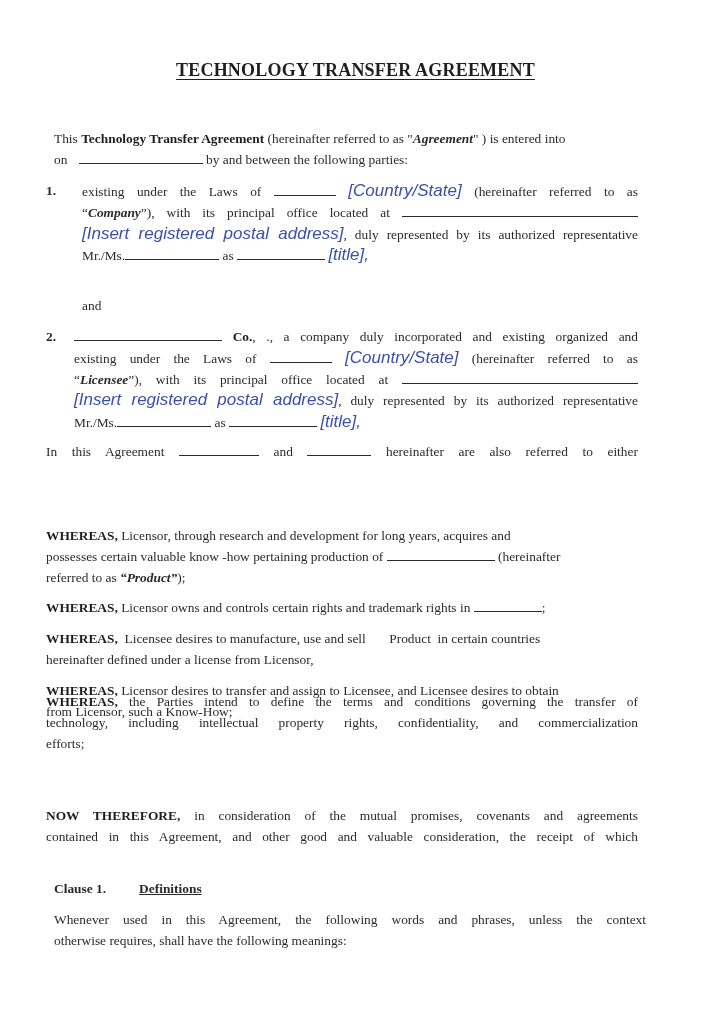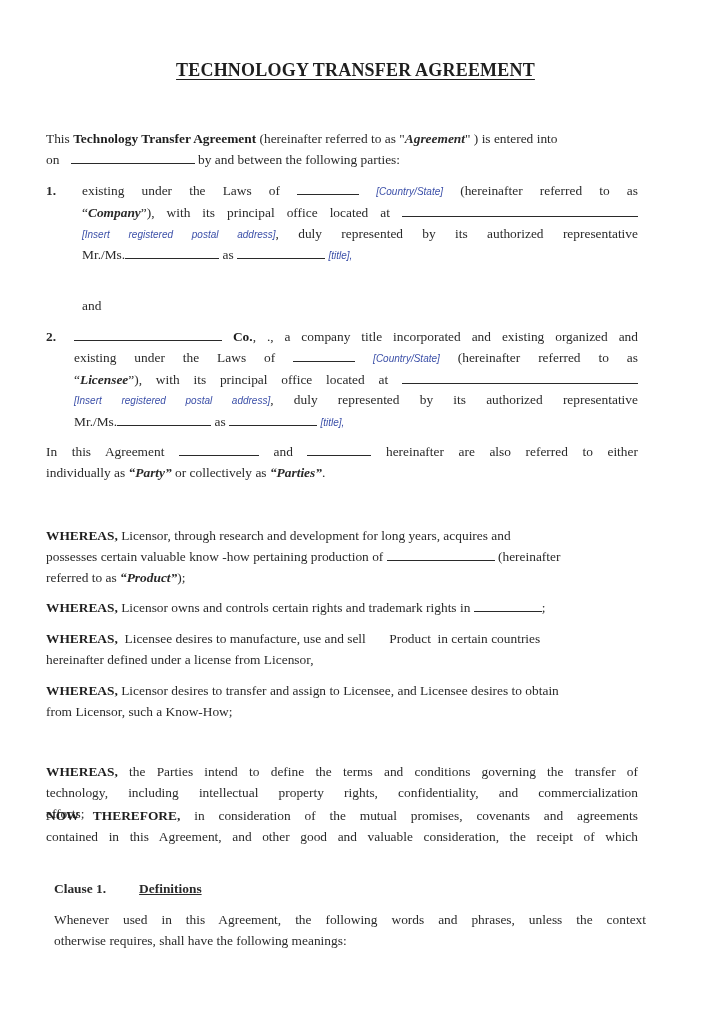--- a/index.html
+++ b/index.html
@@ -12,36 +12,36 @@
   .title {
     position: absolute; left: 0; width: 711px; top: 60px;
     text-align: center; font-weight: bold; font-size: 18px;
     text-decoration: underline; text-underline-offset: 3px; letter-spacing: 0.2px;
     color: #1e1e1e;
   }
   .block { position: absolute; left: 46px; width: 592px; line-height: 20.8px; }
   .line { display: block; white-space: nowrap; }
   .jline { display: block; text-align: justify; text-align-last: justify; }
   .blank { display: inline-block; border-bottom: 1px solid #2a2a2a; height: 12px; vertical-align: baseline; }
-  .ph { color: #3b4fa8; font-style: italic; font-family: "Liberation Sans", "DejaVu Sans", sans-serif; font-size: 10px; }
+  .ph { color: #3b4fa8; font-style: italic; font-family: "Liberation Sans", "DejaVu Sans", sans-serif; font-size: 17px; }
   .num { position: absolute; left: 46px; font-weight: bold; }
   .item { position: absolute; left: 82px; width: 556px; line-height: 20.8px; }
   b { font-weight: bold; color: #1e1e1e; }
   .bi { font-weight: bold; font-style: italic; }
   .clause-head { font-weight: bold; margin-left: 8px; }
   .clause-title { font-weight: bold; text-decoration: underline; margin-left: 33px; }
 </style>
 </head>
 <body>
 
 <div class="page">
 
   <div class="title">TECHNOLOGY TRANSFER AGREEMENT</div>
 
-  <div class="block" style="top:129px;">
+  <div class="block" style="top:129px;margin-left:8px;">
     <span class="line">
       <span>This </span><b>Technology Transfer Agreement</b><span> (hereinafter referred to as "</span><span class="bi">Agreement</span><span>" ) is entered into</span>
     </span>
     <span class="line">
       <span>on</span>
       <span class="blank" style="width:124px;margin-left:8px;"></span><span> by and between the following parties:</span>
     </span>
   </div>
 
   <div class="num" style="top:181px;line-height:20.8px;">1.</div>
@@ -64,21 +64,21 @@
       <span class="ph" style="color: rgb(59, 79, 168);">[title],</span>
     </span>
   </div>
 
   <div class="item" style="top:296px;">and</div>
 
   <div class="num" style="top:327px;line-height:20.8px;">2.</div>
   <div class="item" style="top:327px;left:74px;width:564px;">
     <span class="jline">
       <span class="blank" style="width:148px;"></span>
-      <b>Co.</b><span>, ., a company title incorporated and existing  organized and</span>
+      <b>Co.</b><span>, ., a company duly incorporated and existing  organized and</span>
     </span>
     <span class="jline">
       <span>existing under the Laws of</span>
       <span class="blank" style="width:62px;"></span>
       <span class="ph" style="color: rgb(59, 79, 168);">[Country/State]</span>
       <span>(hereinafter referred to as</span>
     </span>
     <span class="jline">
       <span>“</span><span class="bi">Licensee</span><span>”), with its principal office located at</span>
       <span class="blank" style="width:236px;"></span>
@@ -93,23 +93,20 @@
   </div>
 
   <div class="block" style="top:442px;">
     <span class="jline">
       <span>In this Agreement</span>
       <span class="blank" style="width:80px;"></span>
       <span>and</span>
       <span class="blank" style="width:64px;"></span>
       <span>hereinafter are also referred to either</span>
     </span>
-    <span class="line">
-      <span>individually as </span><span class="bi">“Party”</span><span> or collectively as </span><span class="bi">“Parties”</span><span>.</span>
-    </span>
   </div>
 
   <div class="block" style="top:526px;">
     <span class="line"><b>WHEREAS,</b><span> Licensor, through research and development for long years, acquires and</span></span>
     <span class="line"><span>possesses certain valuable know -how pertaining production of</span> <span class="blank" style="width:108px;"></span><span> (hereinafter</span></span>
     <span class="line"><span>referred to as </span><span class="bi">“Product”</span><span>);</span></span>
   </div>
 
   <div class="block" style="top:598px;">
     <span class="line"><b>WHEREAS,</b><span> Licensor owns and controls certain rights and trademark rights in </span><span class="blank" style="width:68px;"></span><span>;</span></span>
@@ -118,21 +115,21 @@
   <div class="block" style="top:629px;">
     <span class="line" style="white-space:pre;"><b>WHEREAS,</b><span>  Licensee desires to manufacture, use and sell       Product  in certain countries</span></span>
     <span class="line"><span>hereinafter defined under a license from Licensor,</span></span>
   </div>
 
   <div class="block" style="top:681px;">
     <span class="line"><b>WHEREAS,</b><span> Licensor desires to transfer and assign to Licensee, and Licensee desires to obtain</span></span>
     <span class="line"><span>from Licensor, such a Know-How;</span></span>
   </div>
 
-  <div class="block" style="top:762px;">
+  <div class="block" style="top:692px;">
     <span class="jline"><b>WHEREAS,</b><span> the Parties intend to define the terms and conditions governing the transfer of</span></span>
     <span class="jline"><span>technology, including intellectual property rights, confidentiality, and commercialization</span></span>
     <span class="line"><span>efforts;</span></span>
   </div>
 
   <div class="block" style="top:806px;">
     <span class="jline"><b>NOW THEREFORE,</b><span> in consideration of the mutual promises, covenants and agreements</span></span>
     <span class="jline"><span>contained in this Agreement, and other good and valuable consideration, the receipt of which</span></span>
   </div>
 

